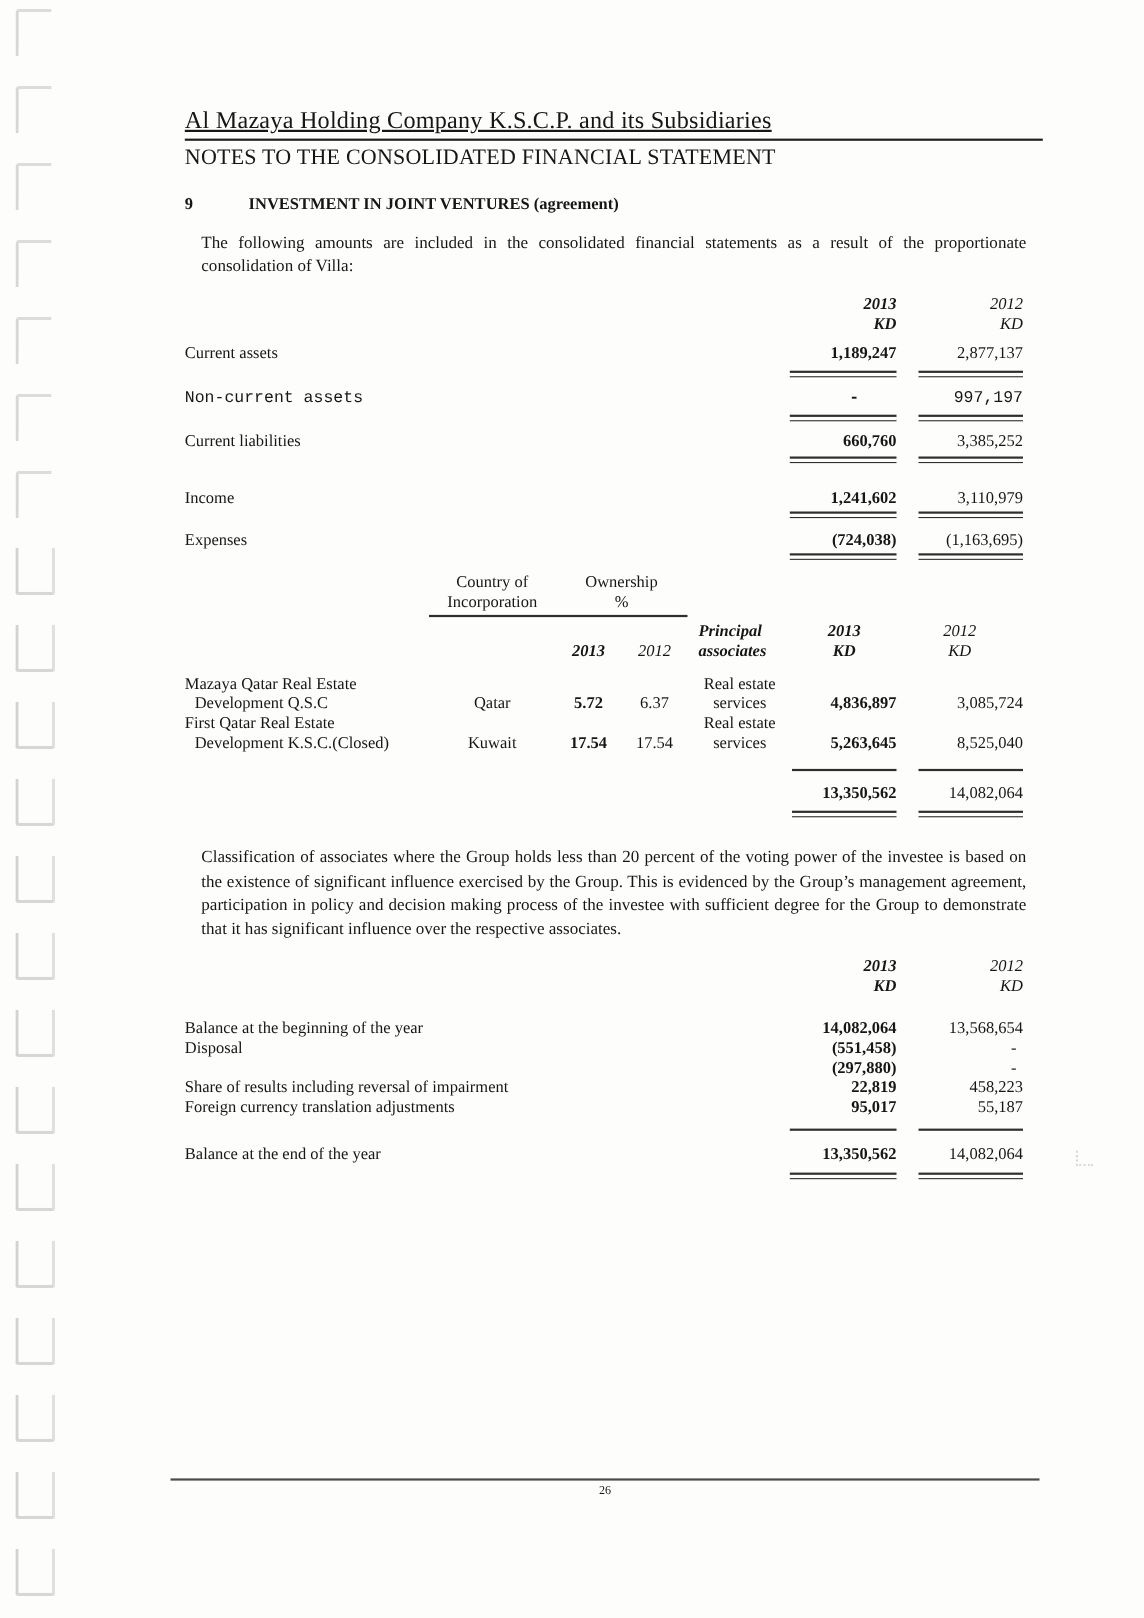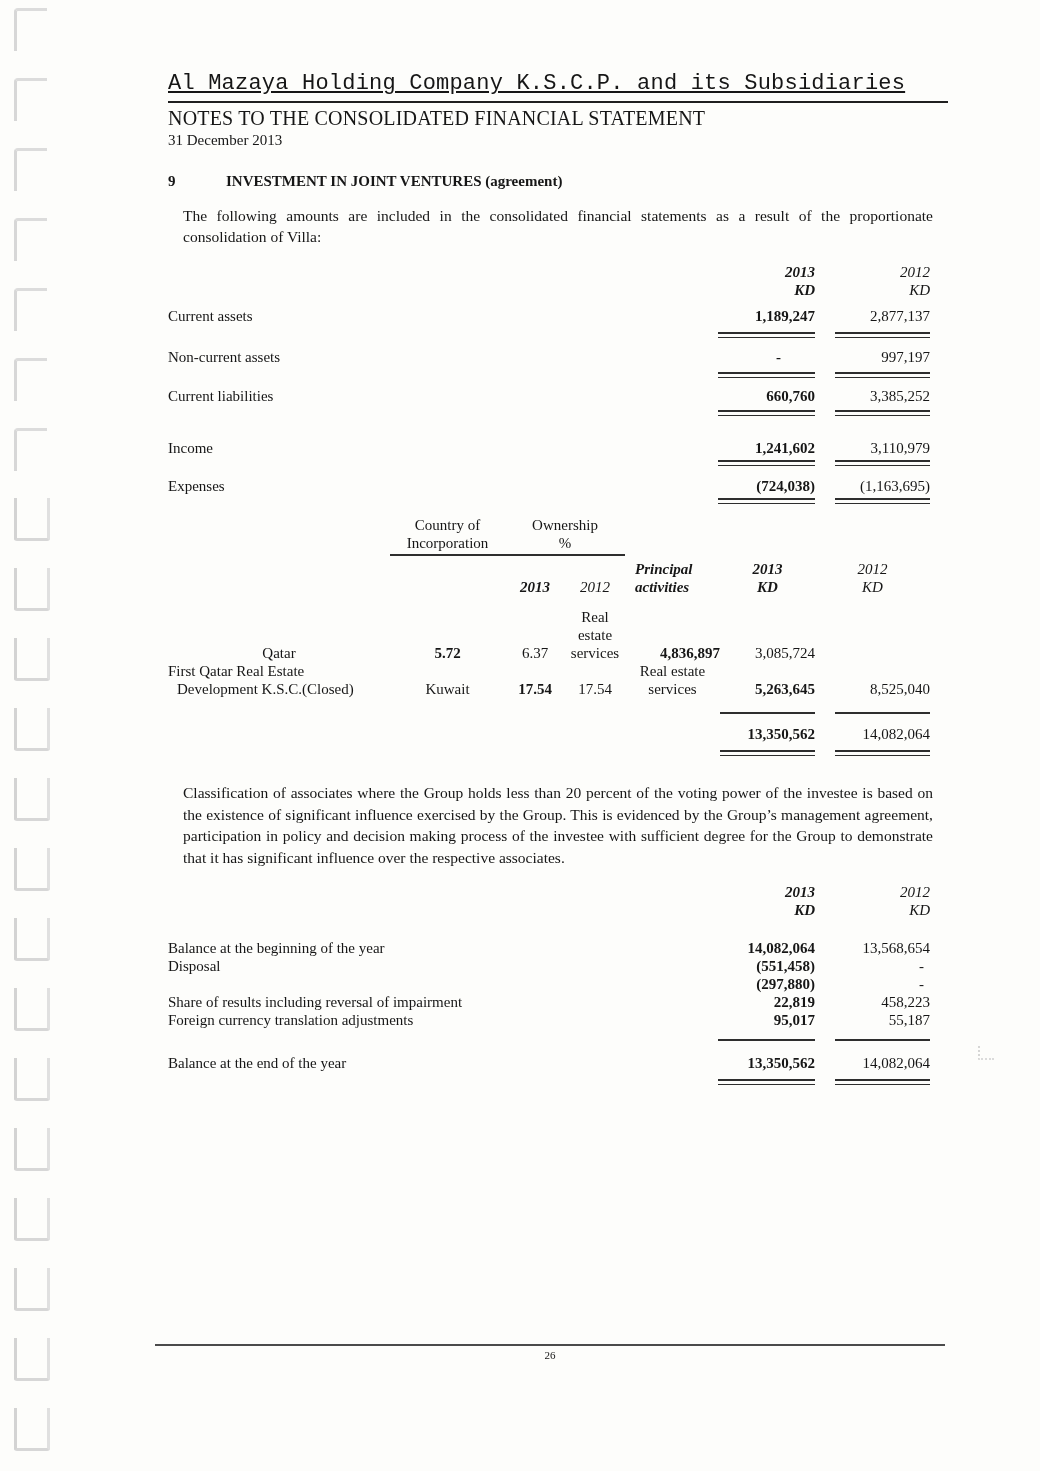--- a/index.html
+++ b/index.html
@@ -1,22 +1,22 @@
 <!DOCTYPE html>
 <html><head>
 <meta charset="utf-8">
 <style>
   html,body{margin:0;padding:0;background:#9a9a9a;}
   .page{position:relative;width:1040px;height:1471px;background:#fdfdfb;
         font-family:"Liberation Serif",serif;color:#161616;overflow:hidden;margin:0 auto;}
   .content{position:absolute;left:168px;top:0;width:780px;}
 
   
-  .company-title{font-size:22px;line-height:28px;margin-top:70px;
-        text-decoration:underline;font-weight:500;letter-spacing:.2px;font-family:Liberation Mono, monospace;}
+  .company-title{font-size:22px;line-height:28px;margin-top:95px;
+        text-decoration:underline;font-weight:500;letter-spacing:.2px;}
   .header-rule{border-top:2.5px solid #1f1f1f;margin-top:3px;}
   .doc-title{font-size:20px;line-height:24px;margin-top:3px;letter-spacing:.2px;}
   .doc-date{font-size:15px;line-height:20px;}
 
   
   .sec-head{display:flex;margin-top:22px;font-weight:bold;font-size:15px;line-height:19px;}
   .sec-num{width:58px;flex:0 0 58px;}
 
   .body-par{font-size:15.5px;line-height:21px;text-align:justify;margin:15px;}
   .intro{margin-top:14px;}
@@ -93,21 +93,20 @@
       <div class="bmark bm-bot" style="top: 1268px;"></div>
       <div class="bmark bm-bot" style="top: 1338px;"></div>
       <div class="bmark bm-bot" style="top: 1408px;"></div>
     </div>
 
   <div class="content">
 
     <div class="company-title">Al Mazaya Holding Company K.S.C.P. and its Subsidiaries</div>
     <div class="header-rule"></div>
     <div class="doc-title">NOTES TO THE CONSOLIDATED FINANCIAL STATEMENT</div>
-    <div class="doc-date">31 December 2013</div>
 
     <div class="sec-head">
       <span class="sec-num">9</span>
       <span>INVESTMENT IN JOINT VENTURES (agreement)</span>
     </div>
     <p class="body-par intro">The following amounts are included in the consolidated financial statements as a result of the proportionate consolidation of Villa:</p>
 
     <div class="t1" style="margin-top:16px;">
       <div class="v13 hdr-year mt0" style="font-weight:bold;">
         <div>2013</div>
@@ -122,21 +121,21 @@
     <div class="t1" style="margin-top:7px;">
       <div class="lab">Current assets</div>
       <div class="v13">1,189,247</div>
       <div class="v12">2,877,137</div>
     </div>
     <div class="t1" style="margin-top:6px;">
       <div class="v13 dblrule"></div>
       <div class="v12 dblrule"></div>
     </div>
 
-    <div class="t1" style="margin-top:9px;">
+    <div class="t1" style="margin-top:9px;font-family:Liberation Mono, monospace;">
       <div class="lab">Non-current assets</div>
       <div class="v13 ctr-dash">-</div>
       <div class="v12">997,197</div>
     </div>
     <div class="t1" style="margin-top:5px;">
       <div class="v13 dblrule"></div>
       <div class="v12 dblrule"></div>
     </div>
 
     <div class="t1" style="margin-top:8px;">
@@ -183,33 +182,37 @@
       <div class="t2-underline"></div>
     </div>
 
     <div class="t2 row" style="margin-top:4px;">
       <div></div>
         <div></div>
       <div class="ctr ital-b">2013</div>
       <div class="ctr ital">2012</div>
       <div class="ital-b" style="padding-left:10px;">
         <div>Principal</div>
-        <div>activities</div>
+        <div>associates</div>
       </div>
       <div class="ctr ital-b">
         <div>2013</div>
         <div>KD</div>
       </div>
       <div class="ctr ital">
         <div>2012</div>
         <div>KD</div>
       </div>
     </div>
 
     <div class="t2 row" style="margin-top:12px;">
+      <div>
+        <div>Mazaya Qatar Real Estate</div>
+        <div class="indent">Development Q.S.C</div>
+      </div>
       <div class="ctr">Qatar</div>
       <div class="ctr b">5.72</div>
       <div class="ctr">6.37</div>
       <div class="ctr">
         <div>Real estate</div>
         <div>services</div>
       </div>
       <div class="r b">4,836,897</div>
       <div class="r">3,085,724</div>
     </div>

